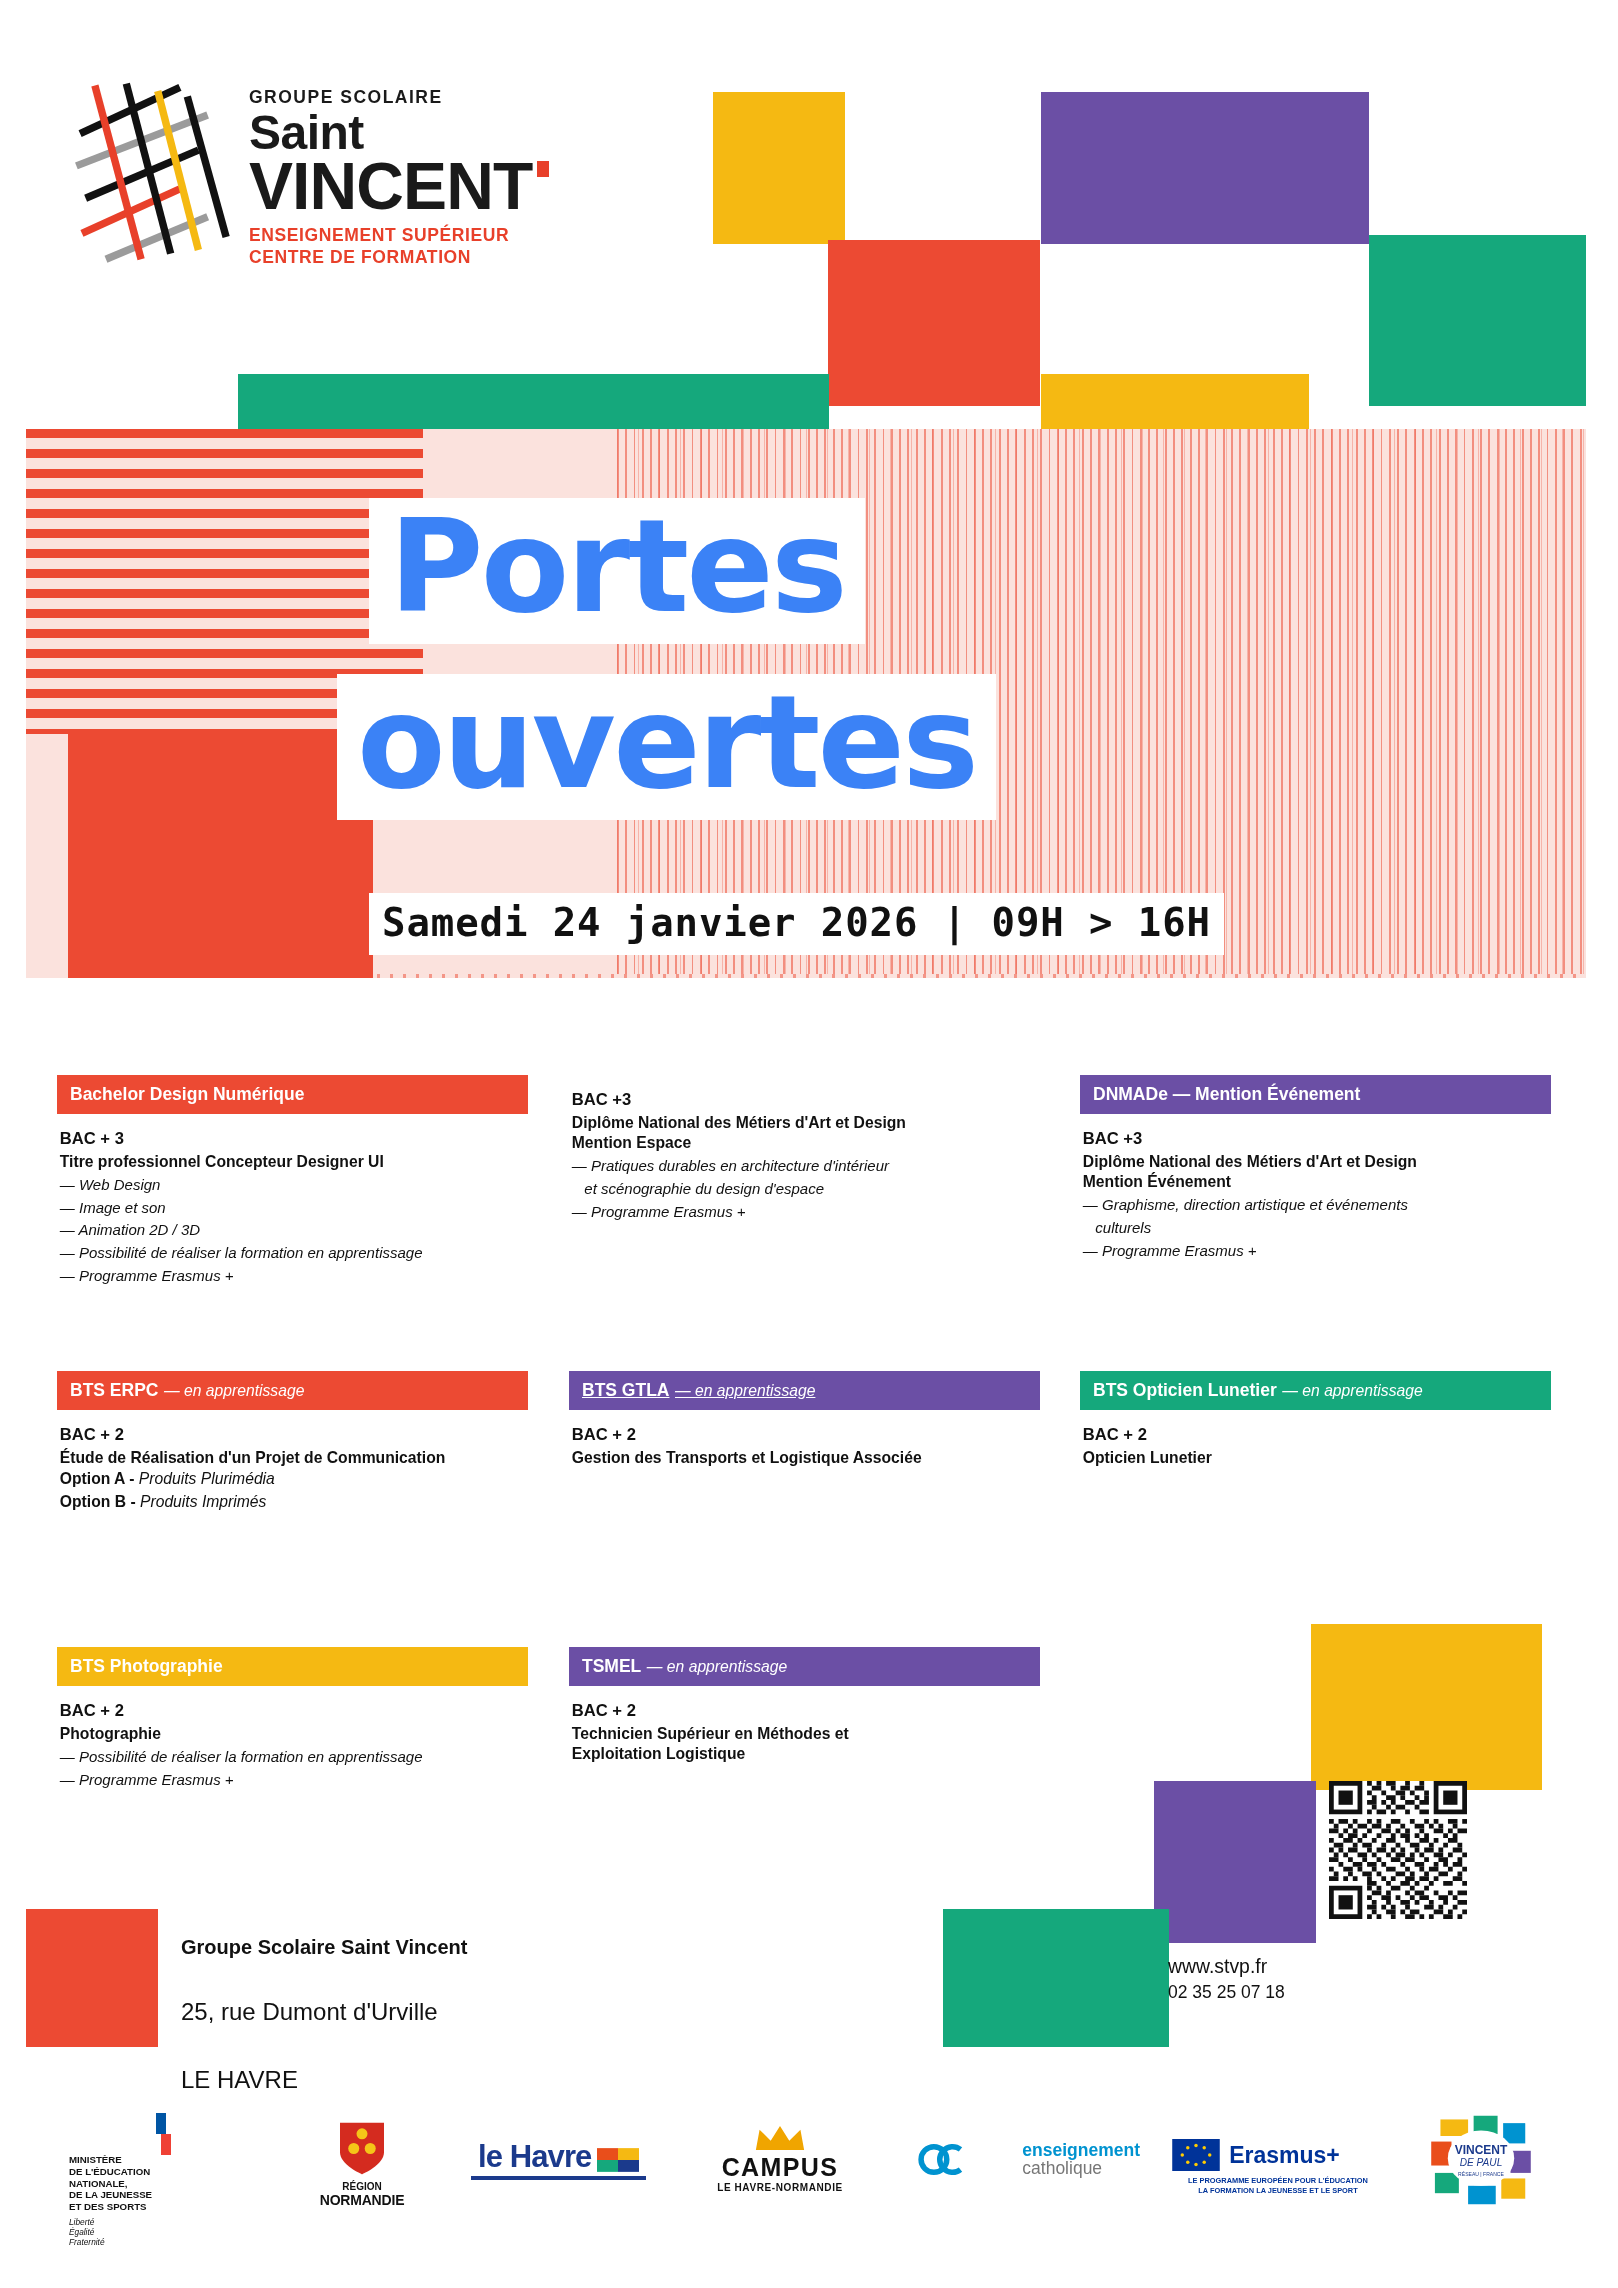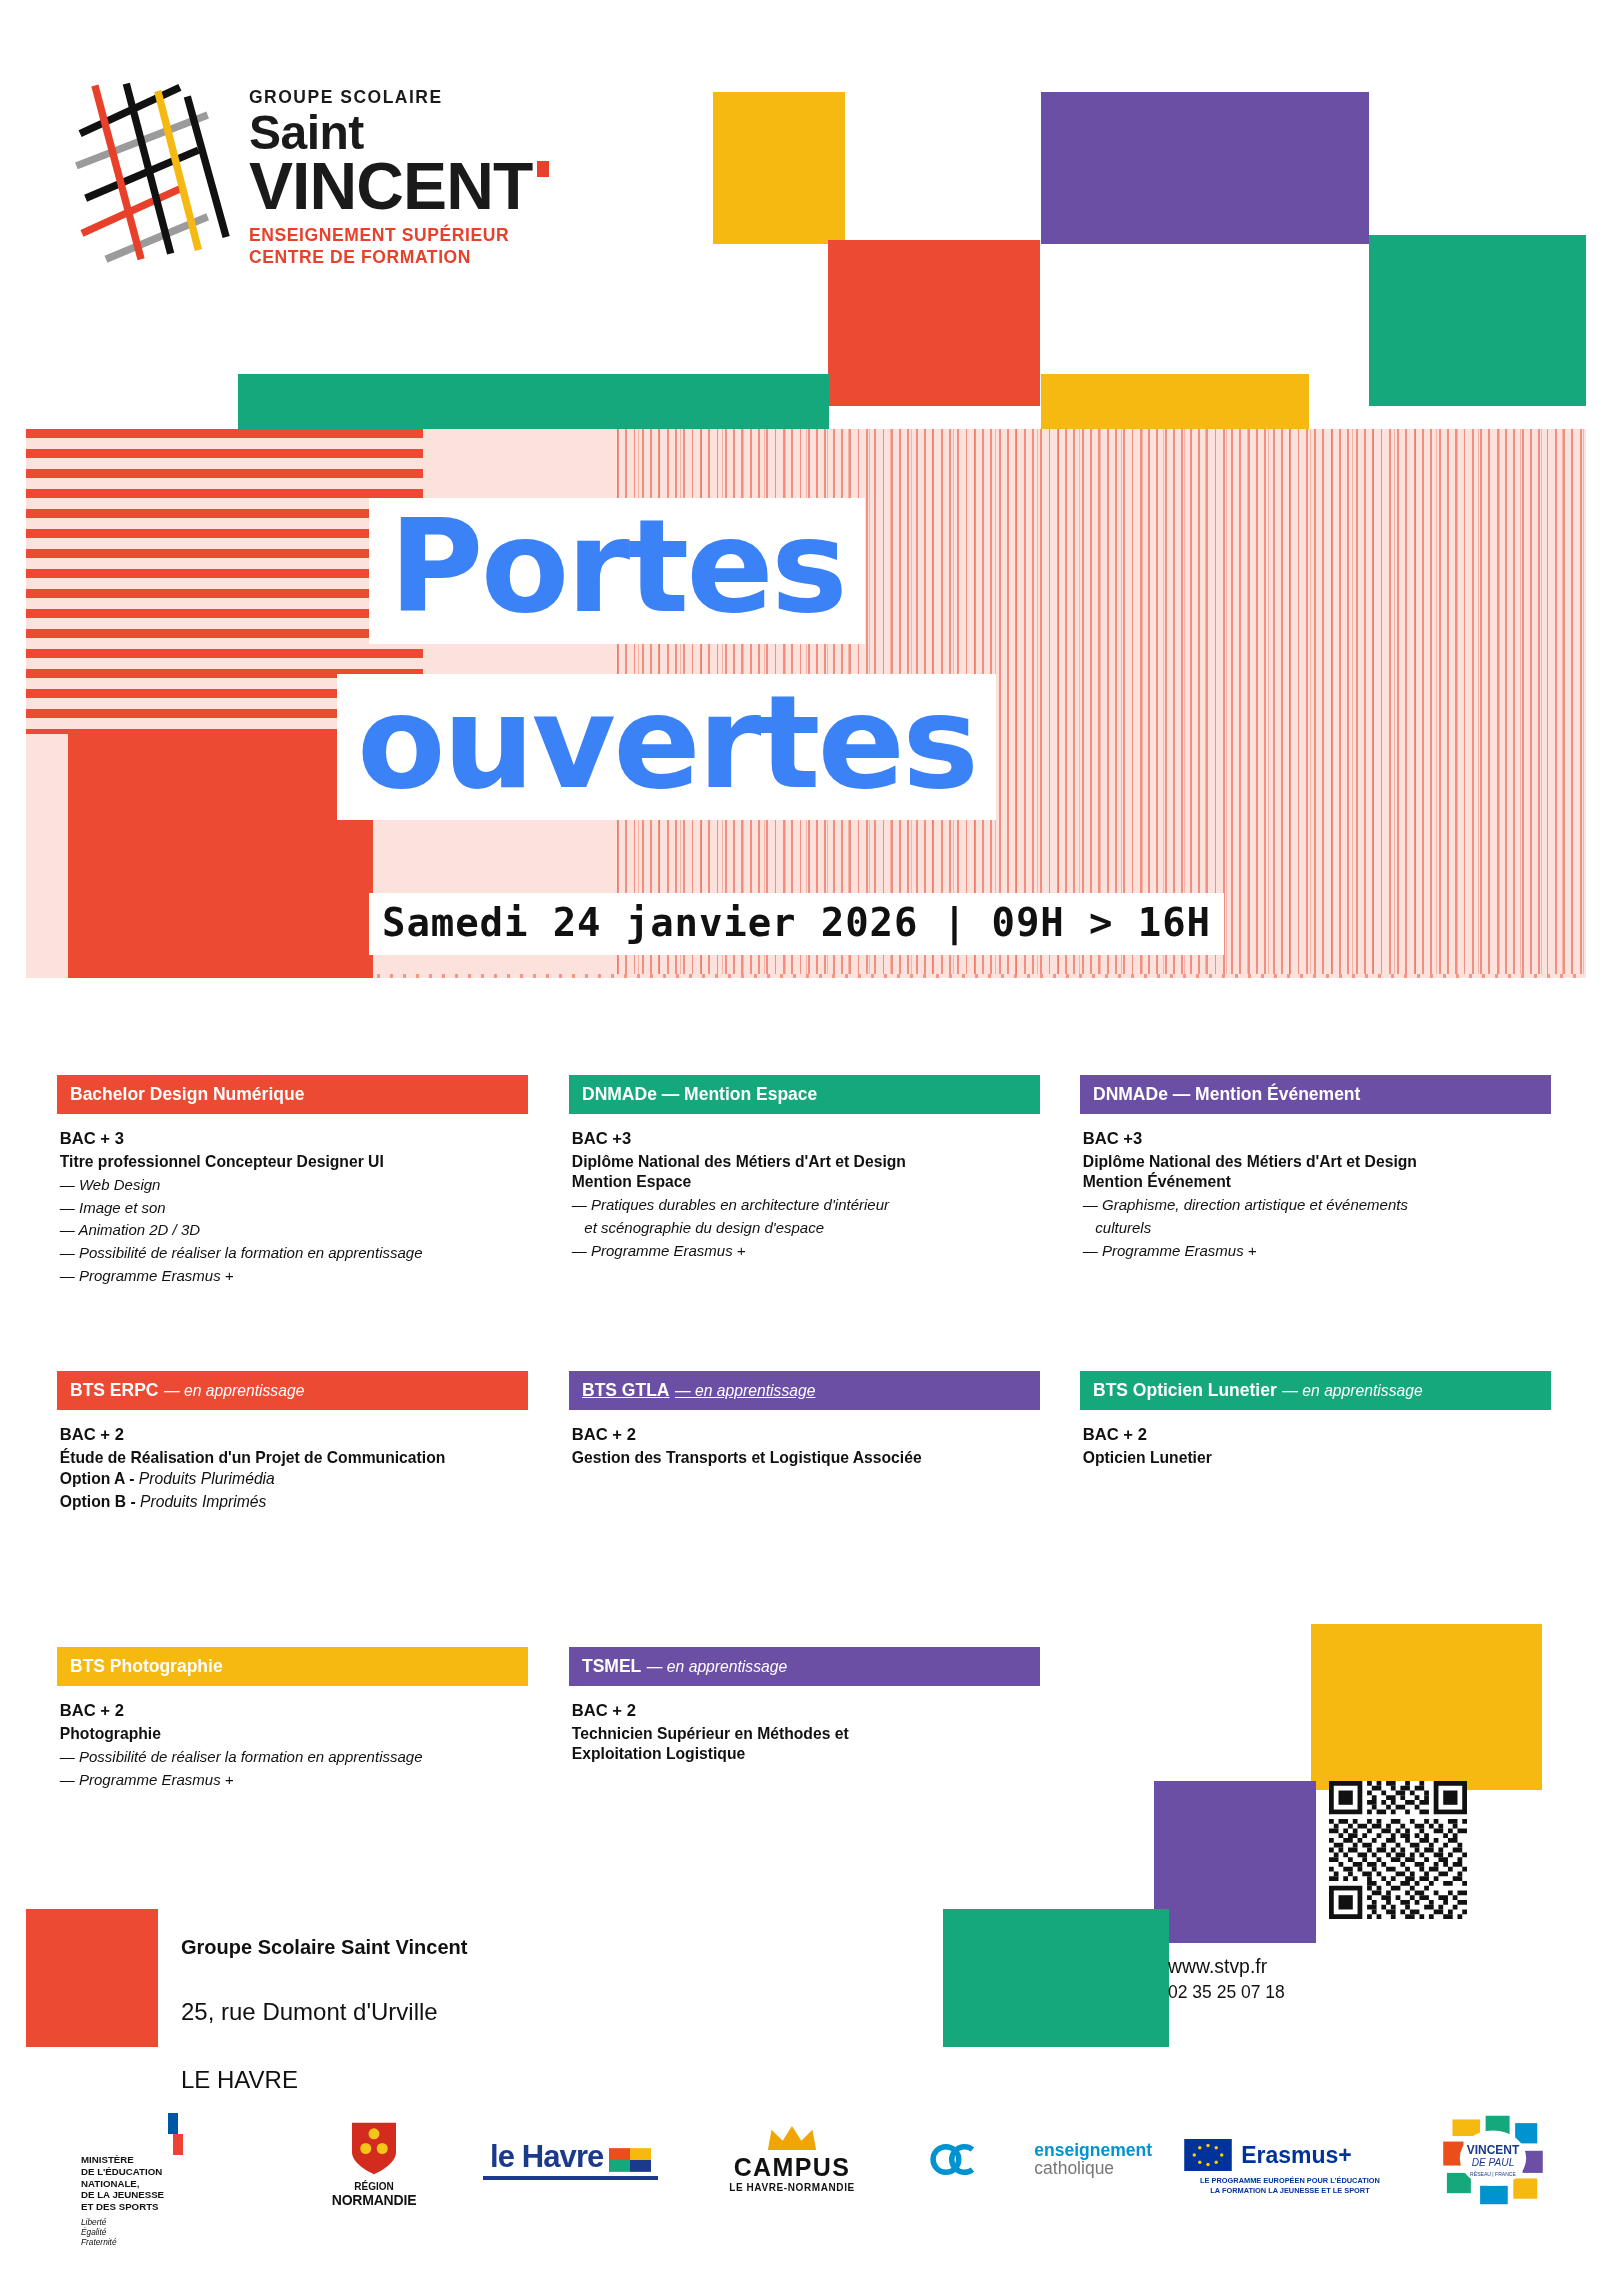--- a/index.html
+++ b/index.html
@@ -64,21 +64,21 @@
   .addr { position: absolute; left: 181px; top: 1936px; color: #111; }
   .addr .n { font-size: 20px; font-weight: bold; margin-bottom: 2.8px; }
   .addr .l { font-size: 24px; line-height: 1.3; margin-top: 37px; }
   .contact { position: absolute; left: 1168px; top: 1955px; color: #111; }
   .contact .w { font-size: 19.4px; font-weight: normal; }
   .contact .p { font-size: 17.5px; margin-top: 3.7px; }
 
   .qr { position: absolute; left: 1329px; top: 1781px; width: 138px; height: 138px; background: #fff; }
 
   
-  .partners { position: absolute; left: 12px; top: 2104px; width: 1363px; height: 138px; }
+  .partners { position: absolute; left: 0; top: 2104px; width: 1363px; height: 138px; }
   .plogo { position: absolute; text-align: center; color: #1a2a5e; }
   .pfr { font-size: 9.7px; font-weight: bold; line-height: 1.22; text-align: left; color: #111; }
   .pfr .dev { font-style: italic; font-weight: normal; font-size: 8.3px; line-height: 1.25; margin-top: 3.7px; }
   .flagfr { display: inline-block; width: 31px; height: 21px; }
   .flagfr span { display: inline-block; width: 10.4px; height: 21px; vertical-align: top; }
 </style>
 </head>
 <body>
 
 <div class="poster">
@@ -140,24 +140,20 @@
       <div class="deg">Titre professionnel Concepteur Designer UI</div>
       <div class="bul">— Web Design</div>
       <div class="bul">— Image et son</div>
       <div class="bul">— Animation 2D / 3D</div>
       <div class="bul">— Possibilité de réaliser la formation en apprentissage</div>
       <div class="bul">— Programme Erasmus +</div>
     </div>
   </div>
 
   <div class="card" style="left:569px;top:1075px;">
-    <div class="card-head" style="background:#15a87c;">
-      <span class="t">DNMADe — Mention Espace</span>
-      <span class="t2"></span>
-    </div>
     <div class="card-body">
       <div class="lvl">BAC +3</div>
       <div class="deg" style="white-space:pre-line;">Diplôme National des Métiers d'Art et Design
 Mention Espace</div>
       <div class="bul">— Pratiques durables en architecture d'intérieur</div>
       <div class="bul" style="white-space:pre;">   et scénographie du design d'espace</div>
       <div class="bul">— Programme Erasmus +</div>
     </div>
   </div>
 

